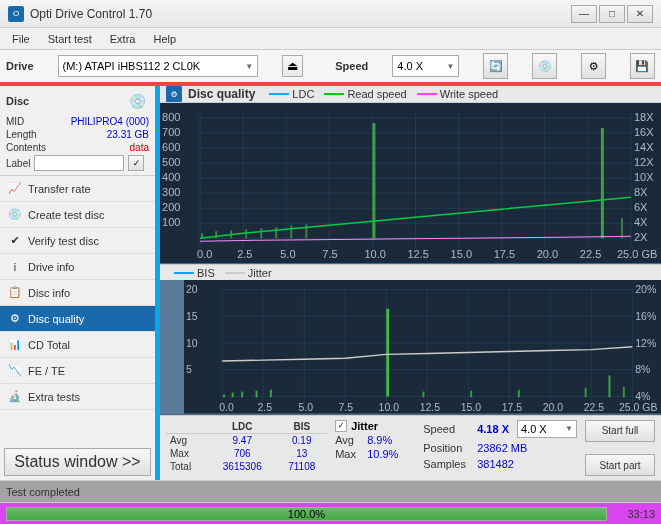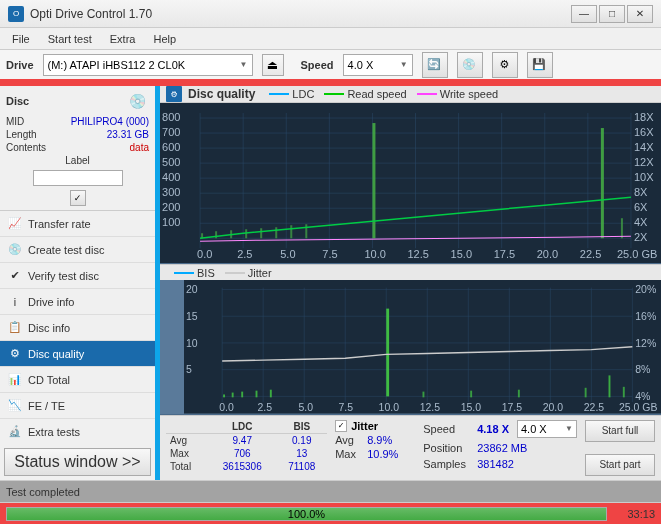--- a/index.html
+++ b/index.html
@@ -36,25 +36,25 @@
       padding: 2px 8px;
       cursor: pointer;
       color: #333;
       font-size: 11px;
     }
     
     
     .toolbar {
       height: 36px;
       background: #f5f5f5;
-      border-bottom: 7px solid #ef4444;
+      border-bottom: 4px solid #ef4444;
       display: flex;
       align-items: center;
       padding: 0 6px;
-      gap: 9px;
+      gap: 24px;
     }
     .toolbar-label { color: #333; font-weight: bold; font-size: 11px; }
     .drive-select-box {
       width: 210px;
       height: 22px;
       border: 1px solid #aaa;
       background: white;
       padding: 0 4px;
       display: flex;
       align-items: center;
@@ -92,21 +92,21 @@
       align-items: center;
       justify-content: space-between;
       margin-bottom: 4px;
     }
     .disc-label { font-weight: bold; color: #333; font-size: 11px; }
     .disc-icon { width: 22px; height: 22px; cursor: pointer; display: flex; align-items: center; justify-content: center; font-size: 14px; color: #555; }
     .disc-row { display: flex; justify-content: space-between; margin-bottom: 2px; }
     .disc-row-label { color: #333; font-size: 10px; }
     .disc-row-value { color: #0000cc; font-size: 10px; text-align: right; }
     .disc-row-value.red { color: #cc0000; }
-    .label-row { display: flex; align-items: center; gap: 4px; margin-top: 2px; flex-direction: column; }
+    .label-row { display: flex; align-items: center; gap: 4px; margin-top: 2px; }
     .label-input { width: 90px; height: 16px; border: 1px solid #aaa; background: white; font-size: 9px; padding: 0 2px; }
     .label-btn { width: 16px; height: 16px; border: 1px solid #aaa; background: linear-gradient(to bottom, #f8f8f8, #e0e0e0); cursor: pointer; display: flex; align-items: center; justify-content: center; font-size: 9px; }
     
     .sidebar-nav { flex: 1; overflow: hidden; }
     .nav-item {
       height: 26px;
       display: flex;
       align-items: center;
       padding: 0 8px;
       cursor: pointer;
@@ -205,39 +205,39 @@
     .jitter-section { display: flex; flex-direction: column; gap: 2px; }
     .jitter-row { display: flex; align-items: center; gap: 4px; font-size: 10px; }
     .checkbox { width: 12px; height: 12px; border: 1px solid #aaa; background: white; display: flex; align-items: center; justify-content: center; cursor: pointer; font-size: 8px; }
     
     .speed-section { display: flex; flex-direction: column; gap: 4px; }
     .speed-row { display: flex; align-items: center; gap: 4px; font-size: 10px; }
     .speed-label { color: #333; width: 50px; }
     .speed-value { color: #0000cc; font-weight: bold; }
     .speed-select-mini { width: 60px; height: 18px; border: 1px solid #aaa; background: white; font-size: 10px; display: flex; align-items: center; justify-content: space-between; padding: 0 3px; cursor: pointer; }
     
-    .btn-section { display: flex; flex-direction: column; gap: 12px; justify-content: center; }
+    .btn-section { display: flex; flex-direction: column; gap: 12px; justify-content: space-between; }
     .action-btn { width: 70px; height: 22px; border: 1px solid #aaa; background: linear-gradient(to bottom, #f8f8f8, #e0e0e0); font-size: 10px; color: #333; cursor: pointer; display: flex; align-items: center; justify-content: center; }
     
     
     .statusbar {
       height: 22px;
       background: #a3a3a3;
       border-top: 1px solid #ccc;
       display: flex;
       align-items: center;
       padding: 0 6px;
       gap: 6px;
     }
     .status-text { font-size: 11px; color: #333; }
     
     
     .progressbar-container {
       height: 22px;
-      background: #ef4444;
+      background: #d946ef;
       border-top: 1px solid #ccc;
       display: flex;
       align-items: center;
       padding: 0 6px;
       gap: 8px;
     }
     .progressbar-outer {
       flex: 1;
       height: 14px;
       border: 1px solid #aaa;

